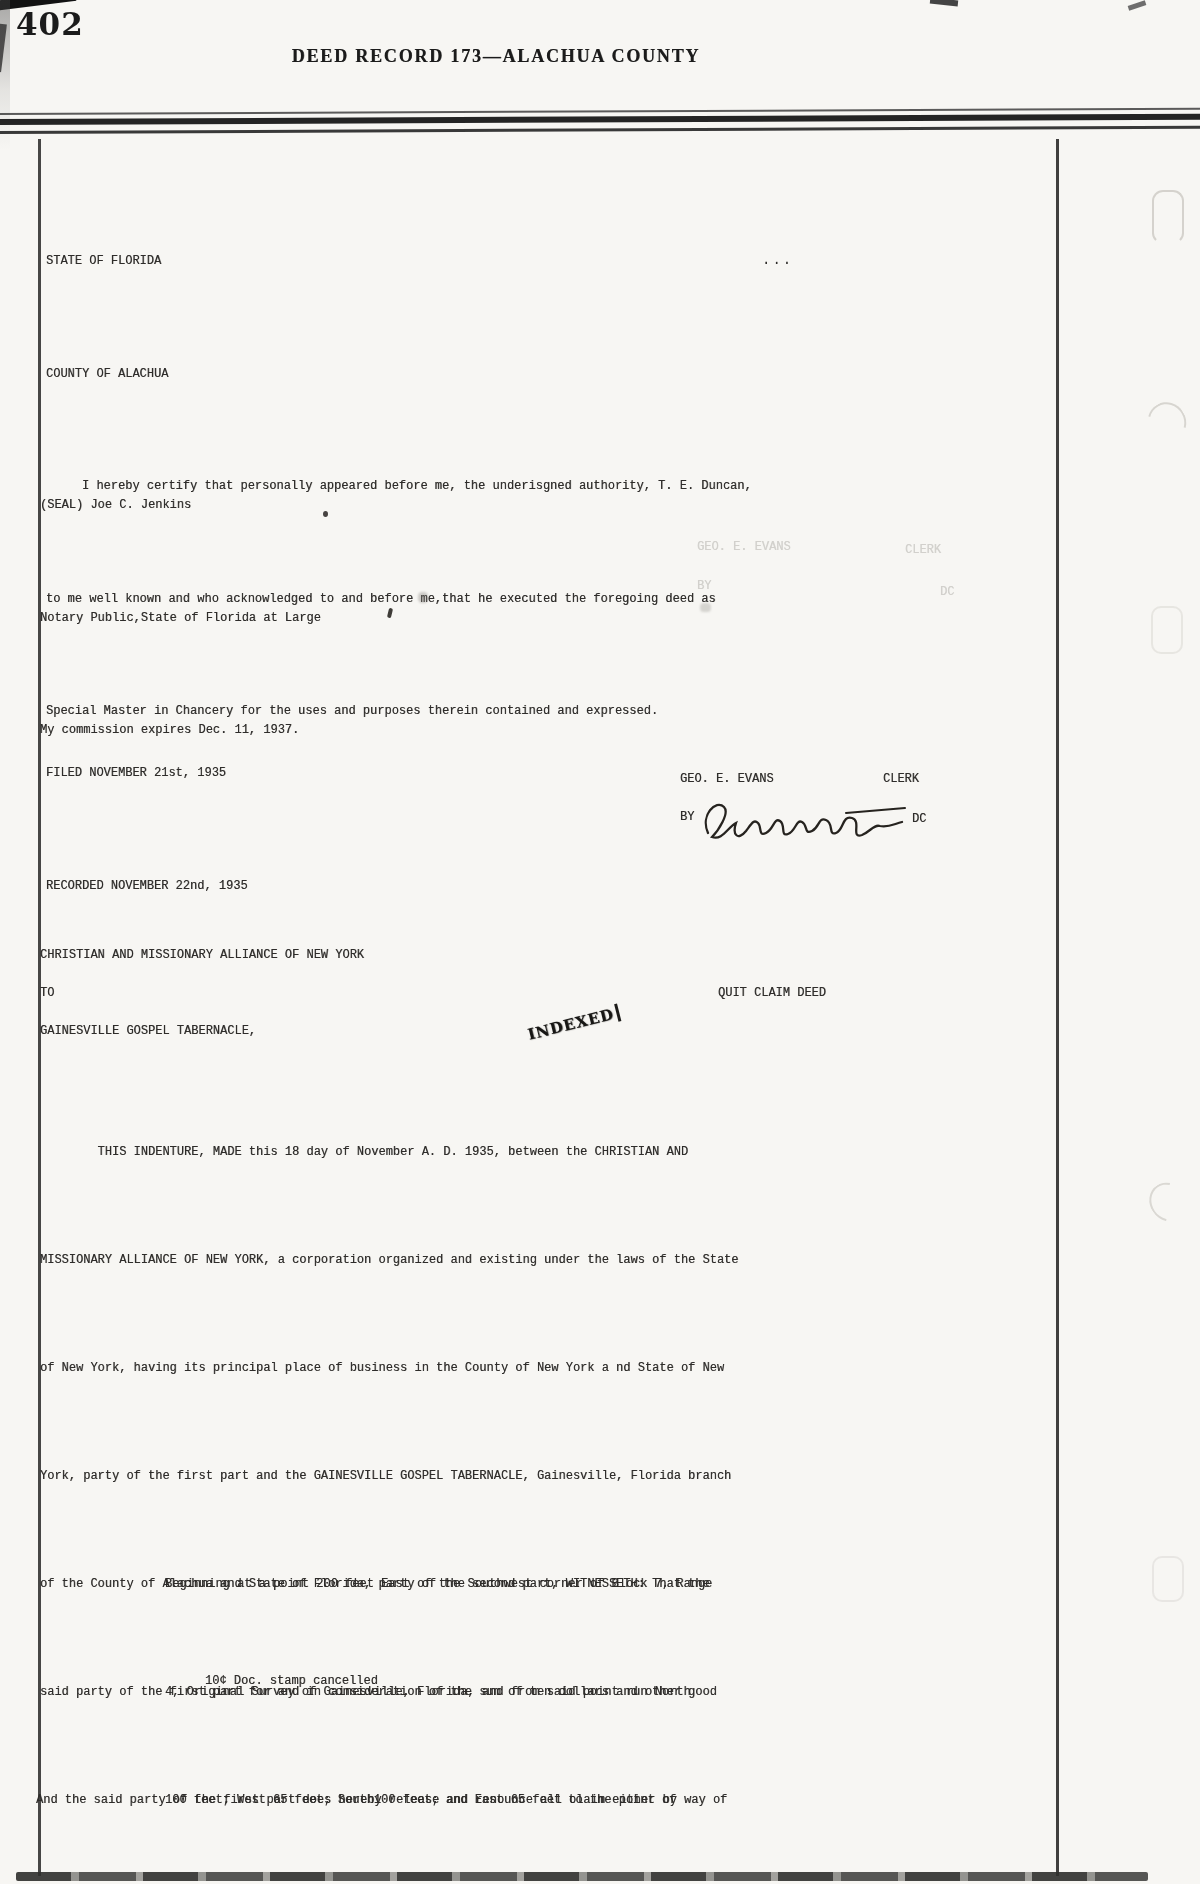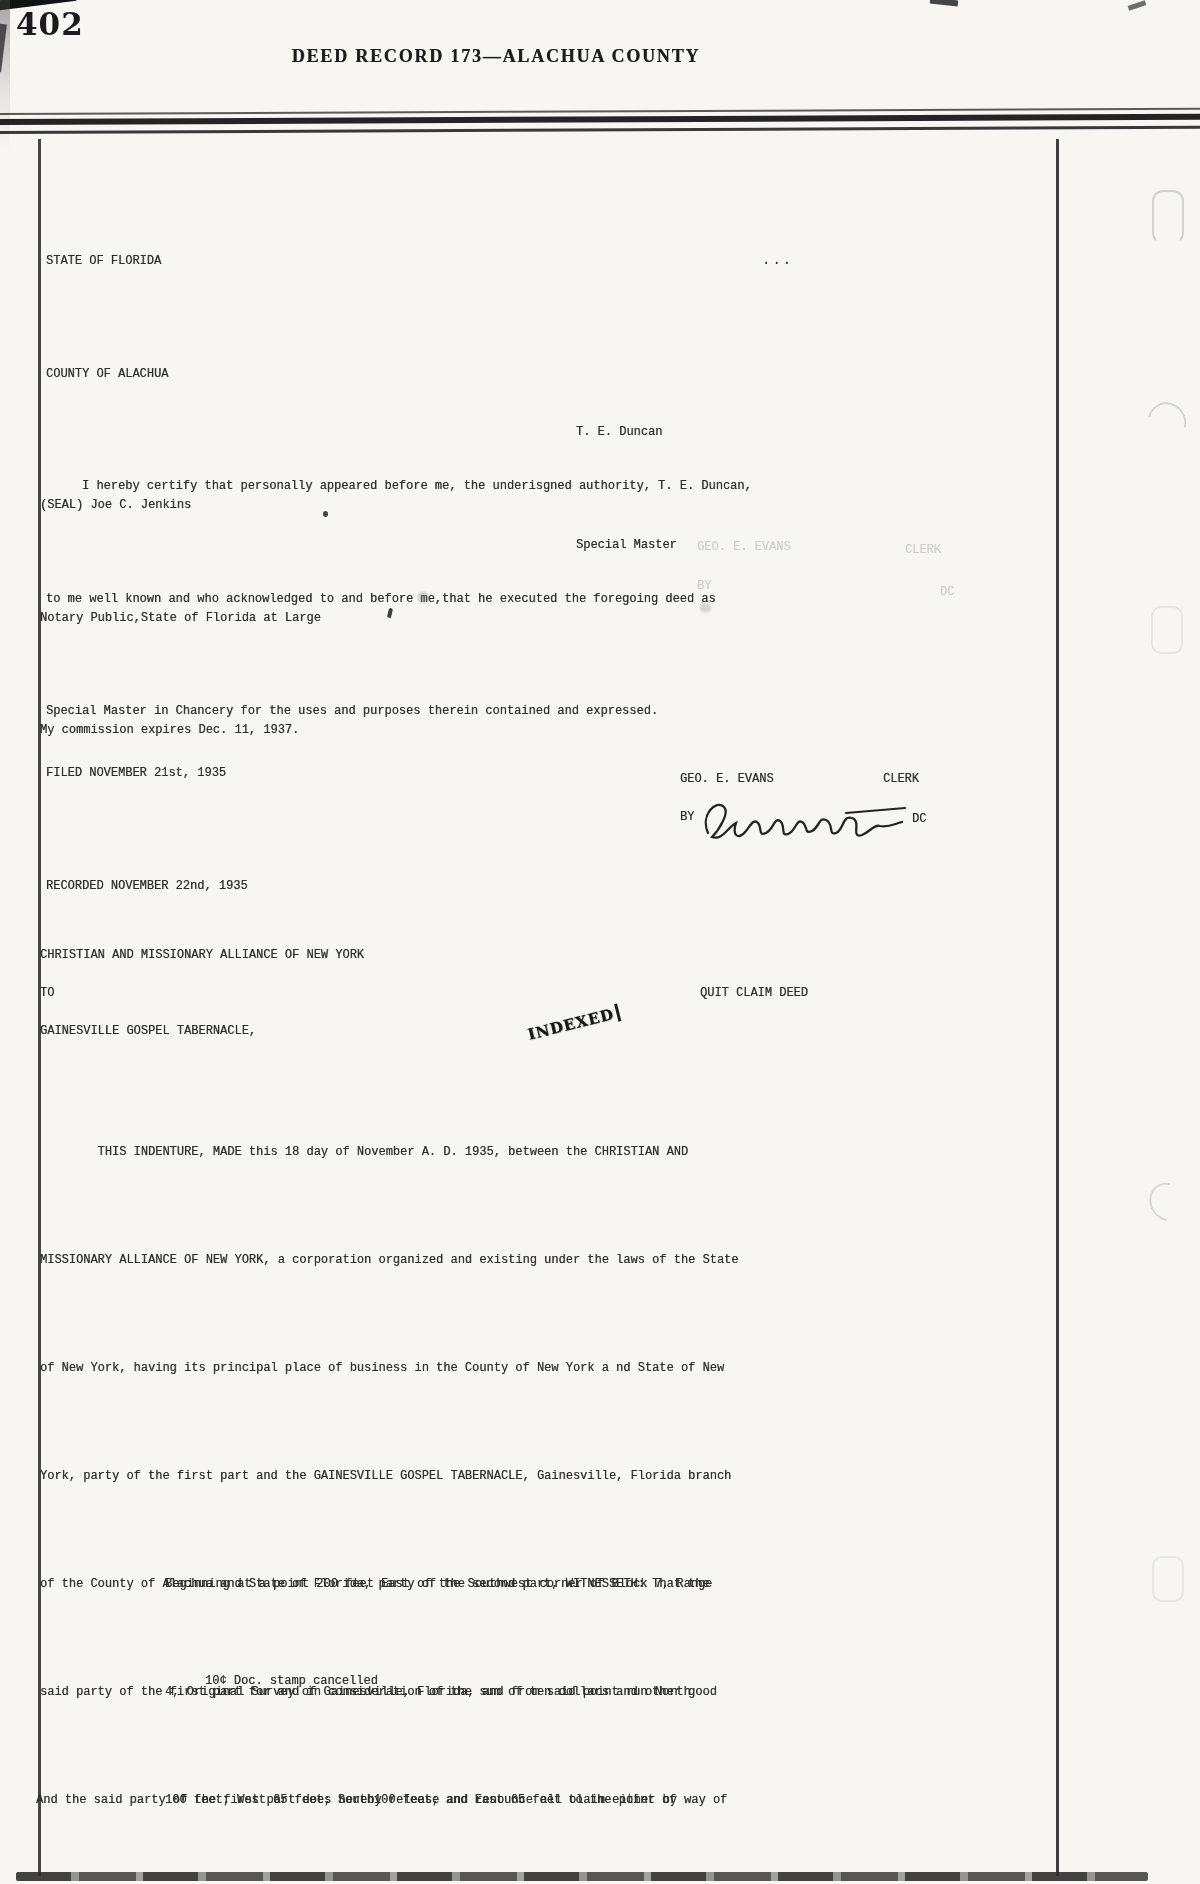--- a/index.html
+++ b/index.html
@@ -101,24 +101,20 @@
 
   <div class="block lh375 tw" style="left:46px;top:168px;">
     <div>STATE OF FLORIDA</div>
     <div>COUNTY OF ALACHUA</div>
     <div>     I hereby certify that personally appeared before me, the underisgned authority, T. E. Duncan,</div>
     <div>to me well known and who acknowledged to and before me,that he executed the foregoing deed as</div>
     <div>Special Master in Chancery for the uses and purposes therein contained and expressed.</div>
   </div>
   <div class="odots">...</div>
 
-  <div class="block lh375 tw" style="left:576px;top:339px;">
-    <div>T. E. Duncan</div>
-    <div>Special Master</div>
-  </div>
 
   <div class="block lh375 tw" style="left:40px;top:412px;">
     <div>(SEAL) Joe C. Jenkins</div>
     <div>Notary Public,State of Florida at Large</div>
     <div>My commission expires Dec. 11, 1937.</div>
   </div>
 
   <div class="block tw ghost" style="left:697px;top:540px;">GEO. E. EVANS</div>
   <div class="block tw ghost" style="left:905px;top:543px;">CLERK</div>
   <div class="block tw ghost" style="left:697px;top:579px;">BY</div>
@@ -138,21 +134,21 @@
   <div class="block tw" style="left:883px;top:772px;">CLERK</div>
   <div class="block tw" style="left:680px;top:810px;">BY</div>
   <div class="block tw" style="left:912px;top:812px;">DC</div>
   <svg class="sig-svg" width="212" height="52" viewBox="0 0 212 52">
     <path d="M10,40 C2,22 18,6 26,14 C32,20 20,38 14,44 C24,48 30,34 38,30 C34,42 40,48 48,38 C54,30 56,26 60,30 C64,34 60,44 68,40 C76,36 76,24 82,28 C88,32 82,44 90,41 C98,38 98,26 104,29 C110,32 106,42 114,38 C122,34 120,24 128,27 C136,30 130,43 138,40 C146,37 144,22 154,25 C164,28 152,46 164,42 C172,39 176,31 182,33 C190,35 196,31 204,29" stroke="#26231f" fill="none" stroke-width="2.3" stroke-linecap="round"></path>
     <path d="M148,20 L207,15" stroke="#26231f" fill="none" stroke-width="2" stroke-linecap="round"></path>
   </svg>
 
   <div class="block tw" style="left:40px;top:948px;text-align:center;">CHRISTIAN AND MISSIONARY ALLIANCE OF NEW YORK</div>
   <div class="block tw" style="left:40px;top:986px;">TO</div>
-  <div class="block tw" style="left:700px;top:986px;">QUIT CLAIM DEED</div>
+  <div class="block tw" style="left:718px;top:986px;">QUIT CLAIM DEED</div>
   <div class="block tw" style="left:40px;top:1024px;text-align:center;">GAINESVILLE GOSPEL TABERNACLE,</div>
   <div class="indexed">INDEXED</div>
 
   <div class="block lh36 tw" style="left:40px;top:1062px;">
     <div>        THIS INDENTURE, MADE this 18 day of November A. D. 1935, between the CHRISTIAN AND</div>
     <div>MISSIONARY ALLIANCE OF NEW YORK, a corporation organized and existing under the laws of the State</div>
     <div>of New York, having its principal place of business in the County of New York a nd State of New</div>
     <div>York, party of the first part and the GAINESVILLE GOSPEL TABERNACLE, Gainesville, Florida branch</div>
     <div>of the County of Alachua and State of Florida, party of the second part, WITNESSETH: That the</div>
     <div>said party of the first part for and in consideration of the sum of ten dollars and other good</div>

